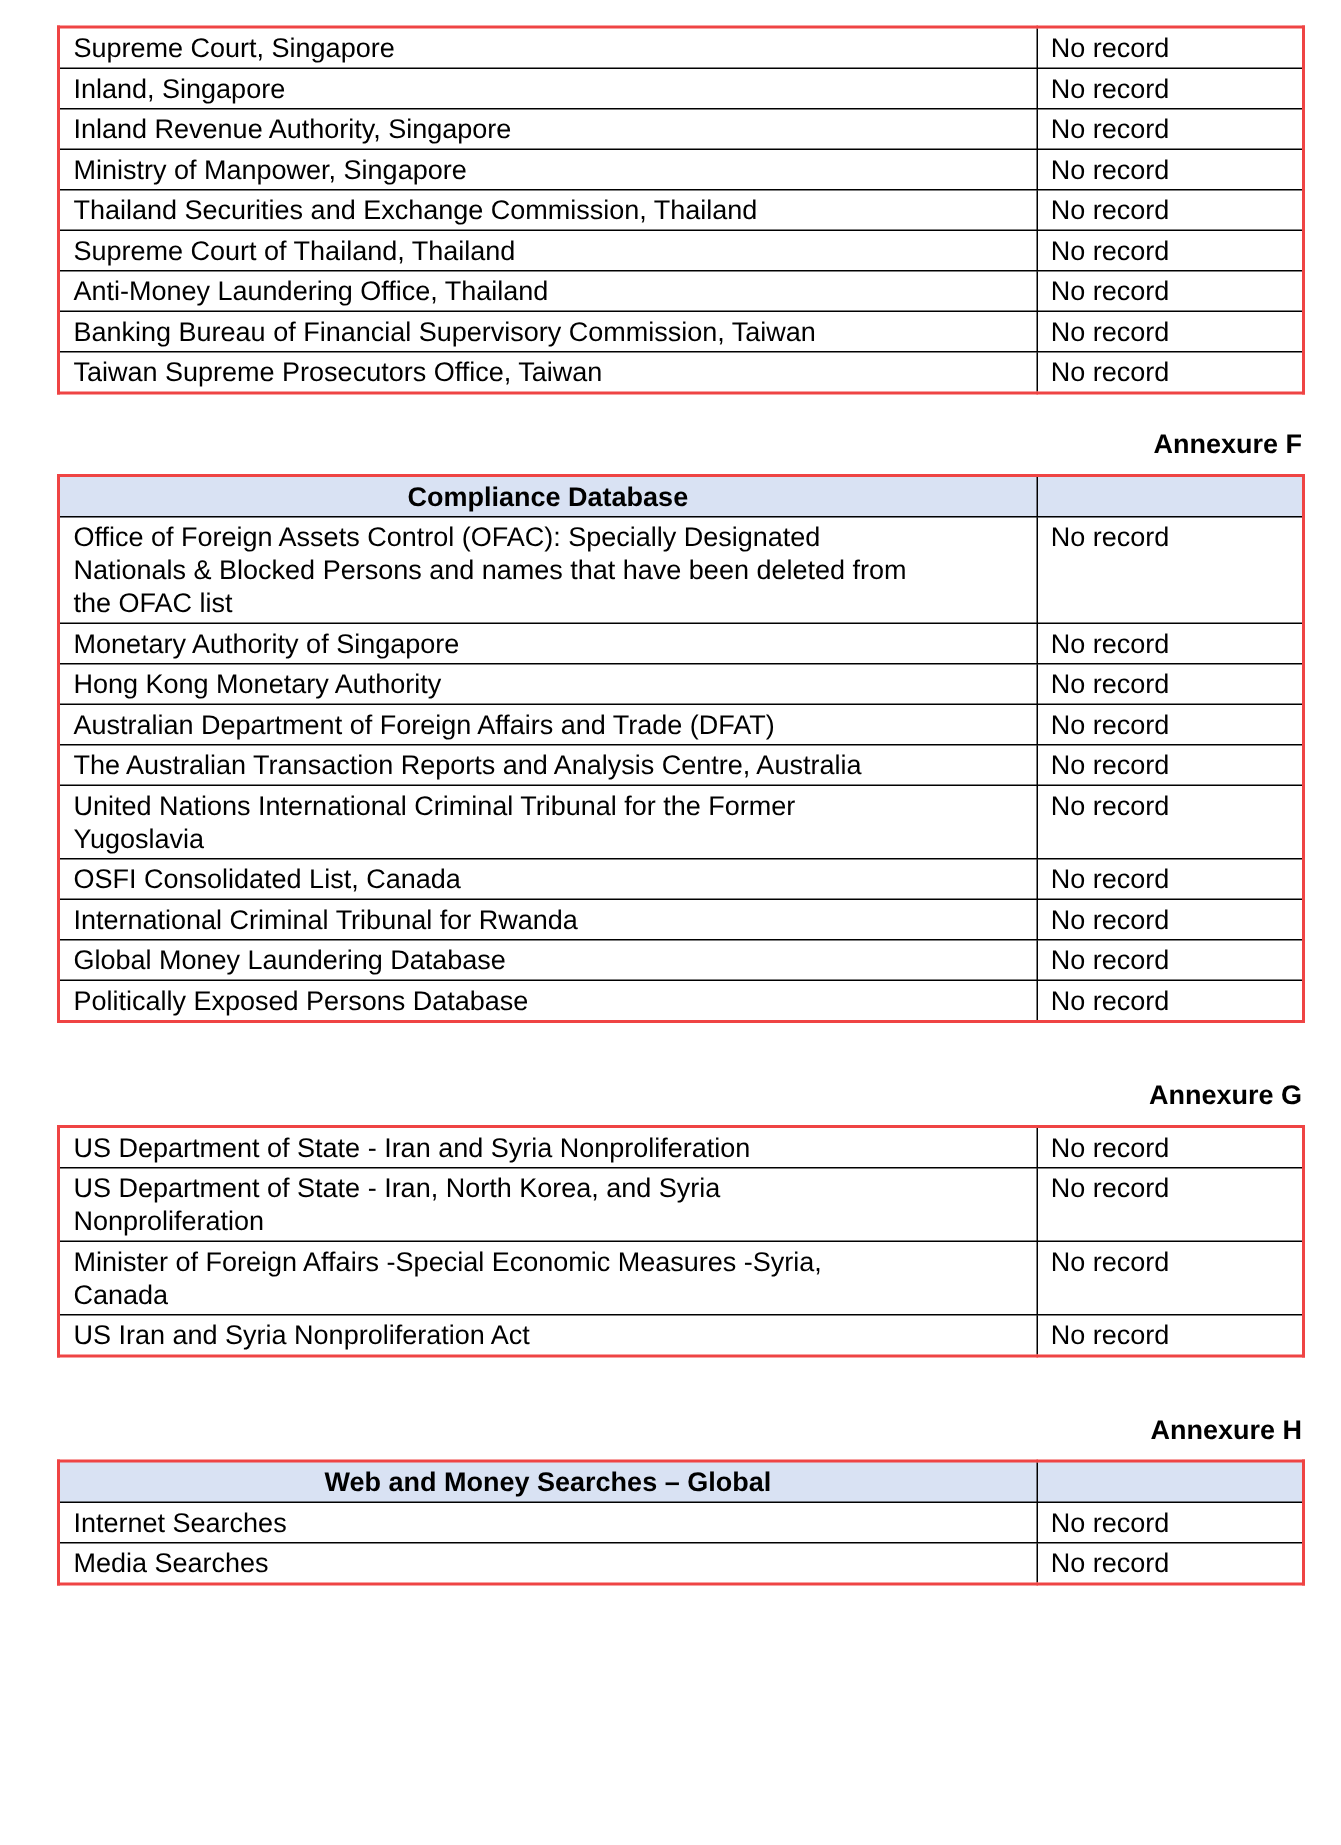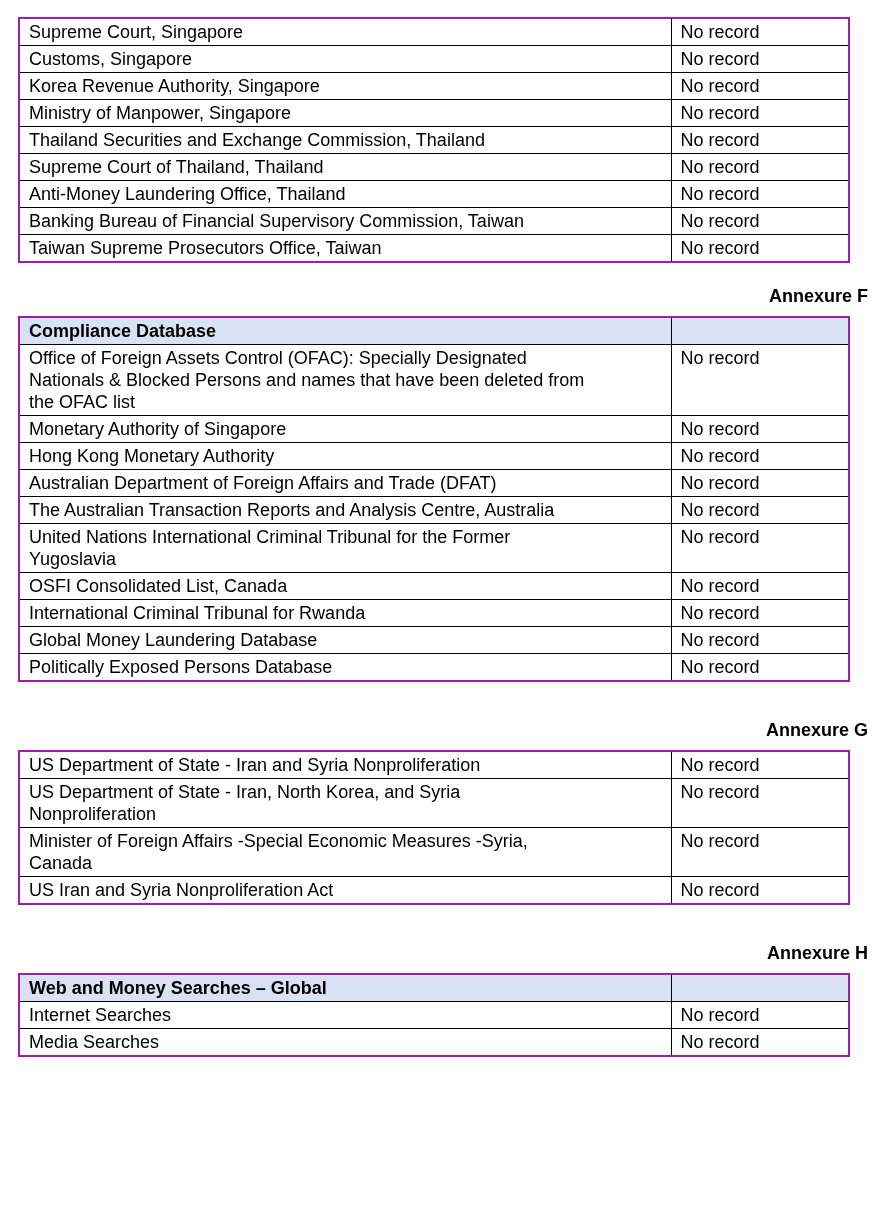--- a/index.html
+++ b/index.html
@@ -8,38 +8,39 @@
   .page {
     position: relative;
     width: 894px;
     height: 1230px;
     background: #ffffff;
     overflow: hidden;
     padding-top: 17px;
   }
   table.records {
     width: 830px;
-    margin-left: 18px;
+    margin-left: 38px;
     border-collapse: collapse;
     table-layout: fixed;
-    border: 2px solid #a21caf;
+    border: 2px solid #ef4444;
   }
   table.records td {
     border: 1.5px solid #000000;
     font-size: 18px;
     line-height: 22px;
     padding: 2px 9px;
     vertical-align: top;
   }
   td.src { white-space: pre-wrap; }
   td.res { text-align: left; }
   td.hdr {
     background: #d9e2f3;
     font-weight: bold;
     font-size: 19px;
+    text-align: center;
     padding: 6px 4px;
   }
   .annexure {
     width: 830px;
     margin: 38px 0 9px 38px;
     text-align: right;
     font-weight: bold;
     font-size: 18px;
   }
   .annexure.first { margin-top: 23px; }
@@ -53,25 +54,25 @@
     <colgroup>
         <col style="width:652px">
         <col style="width:178px">
       </colgroup>
     <tbody>
         <tr>
           <td class="src">Supreme Court, Singapore</td>
           <td class="res">No record</td>
         </tr>
         <tr>
-          <td class="src">Customs, Singapore</td>
-          <td class="res">No record</td>
-        </tr>
-        <tr>
-          <td class="src">Korea Revenue Authority, Singapore</td>
+          <td class="src">Inland, Singapore</td>
+          <td class="res">No record</td>
+        </tr>
+        <tr>
+          <td class="src">Inland Revenue Authority, Singapore</td>
           <td class="res">No record</td>
         </tr>
         <tr>
           <td class="src">Ministry of Manpower, Singapore</td>
           <td class="res">No record</td>
         </tr>
         <tr>
           <td class="src">Thailand Securities and Exchange Commission, Thailand</td>
           <td class="res">No record</td>
         </tr>

